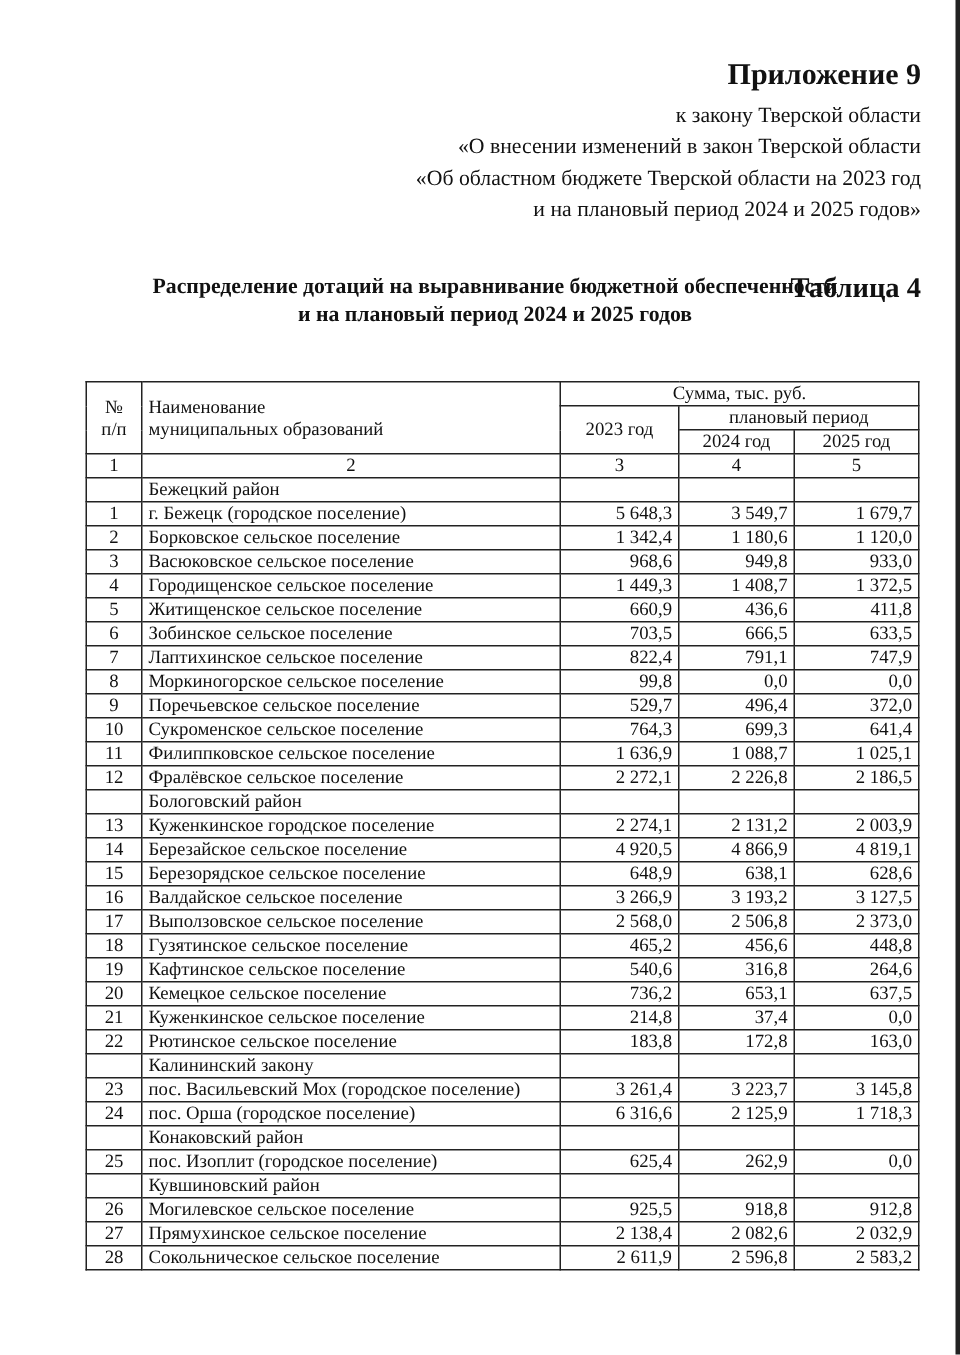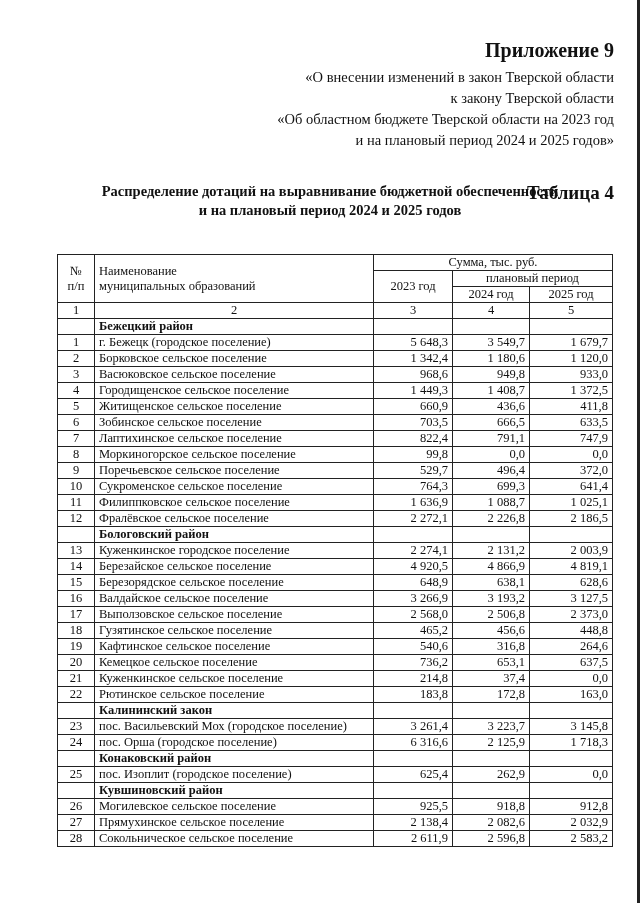--- a/index.html
+++ b/index.html
@@ -21,31 +21,31 @@
     font-size: 12.5px; table-layout: fixed;
   }
   table.grid td { border: 1px solid #222; padding: 0 4px; height: 15px; line-height: 15px; white-space: nowrap; overflow: hidden; }
   .c-num { width: 28px; text-align: center; }
   .c-name { width: 270px; text-align: left; }
   .c-val { text-align: right; }
   .w3 { width: 70px; } .w4 { width: 68px; } .w5 { width: 74px; }
   .hdr td { text-align: center; line-height: 16px; }
   .hdr-top td { height: 29px; }
   .idx td { text-align: center; height: 14px; }
-  .district td.c-name { font-weight: bold; }
+  .district td.c-name { font-weight: normal; }
 </style>
 </head>
 <body>
 
 <div class="page-edge"></div>
 
 <div class="right-block appendix-title">Приложение 9</div>
 <div class="right-block law-lines">
+  <div>к закону Тверской области</div>
   <div>«О внесении изменений в закон Тверской области</div>
-  <div>к закону Тверской области</div>
   <div>«Об областном бюджете Тверской области на 2023 год</div>
   <div>и на плановый период 2024 и 2025 годов»</div>
 </div>
 <div class="right-block table-label">Таблица 4</div>
 
 <div class="doc-title">
   <div>Распределение дотаций на выравнивание бюджетной обеспеченности</div>
   <div>и на плановый период 2024 и 2025 годов</div>
 </div>
 
@@ -240,21 +240,21 @@
       </tr>
       <tr class="data">
         <td class="c-num">22</td>
         <td class="c-name">Рютинское сельское поселение</td>
         <td class="c-val">183,8</td>
         <td class="c-val">172,8</td>
         <td class="c-val">163,0</td>
       </tr>
       <tr class="district">
         <td class="c-num"></td>
-        <td class="c-name">Калининский закон</td>
+        <td class="c-name">Калининский закону</td>
         <td class="c-val"></td>
         <td class="c-val"></td>
         <td class="c-val"></td>
       </tr>
       <tr class="data">
         <td class="c-num">23</td>
         <td class="c-name">пос. Васильевский Мох (городское поселение)</td>
         <td class="c-val">3 261,4</td>
         <td class="c-val">3 223,7</td>
         <td class="c-val">3 145,8</td>

